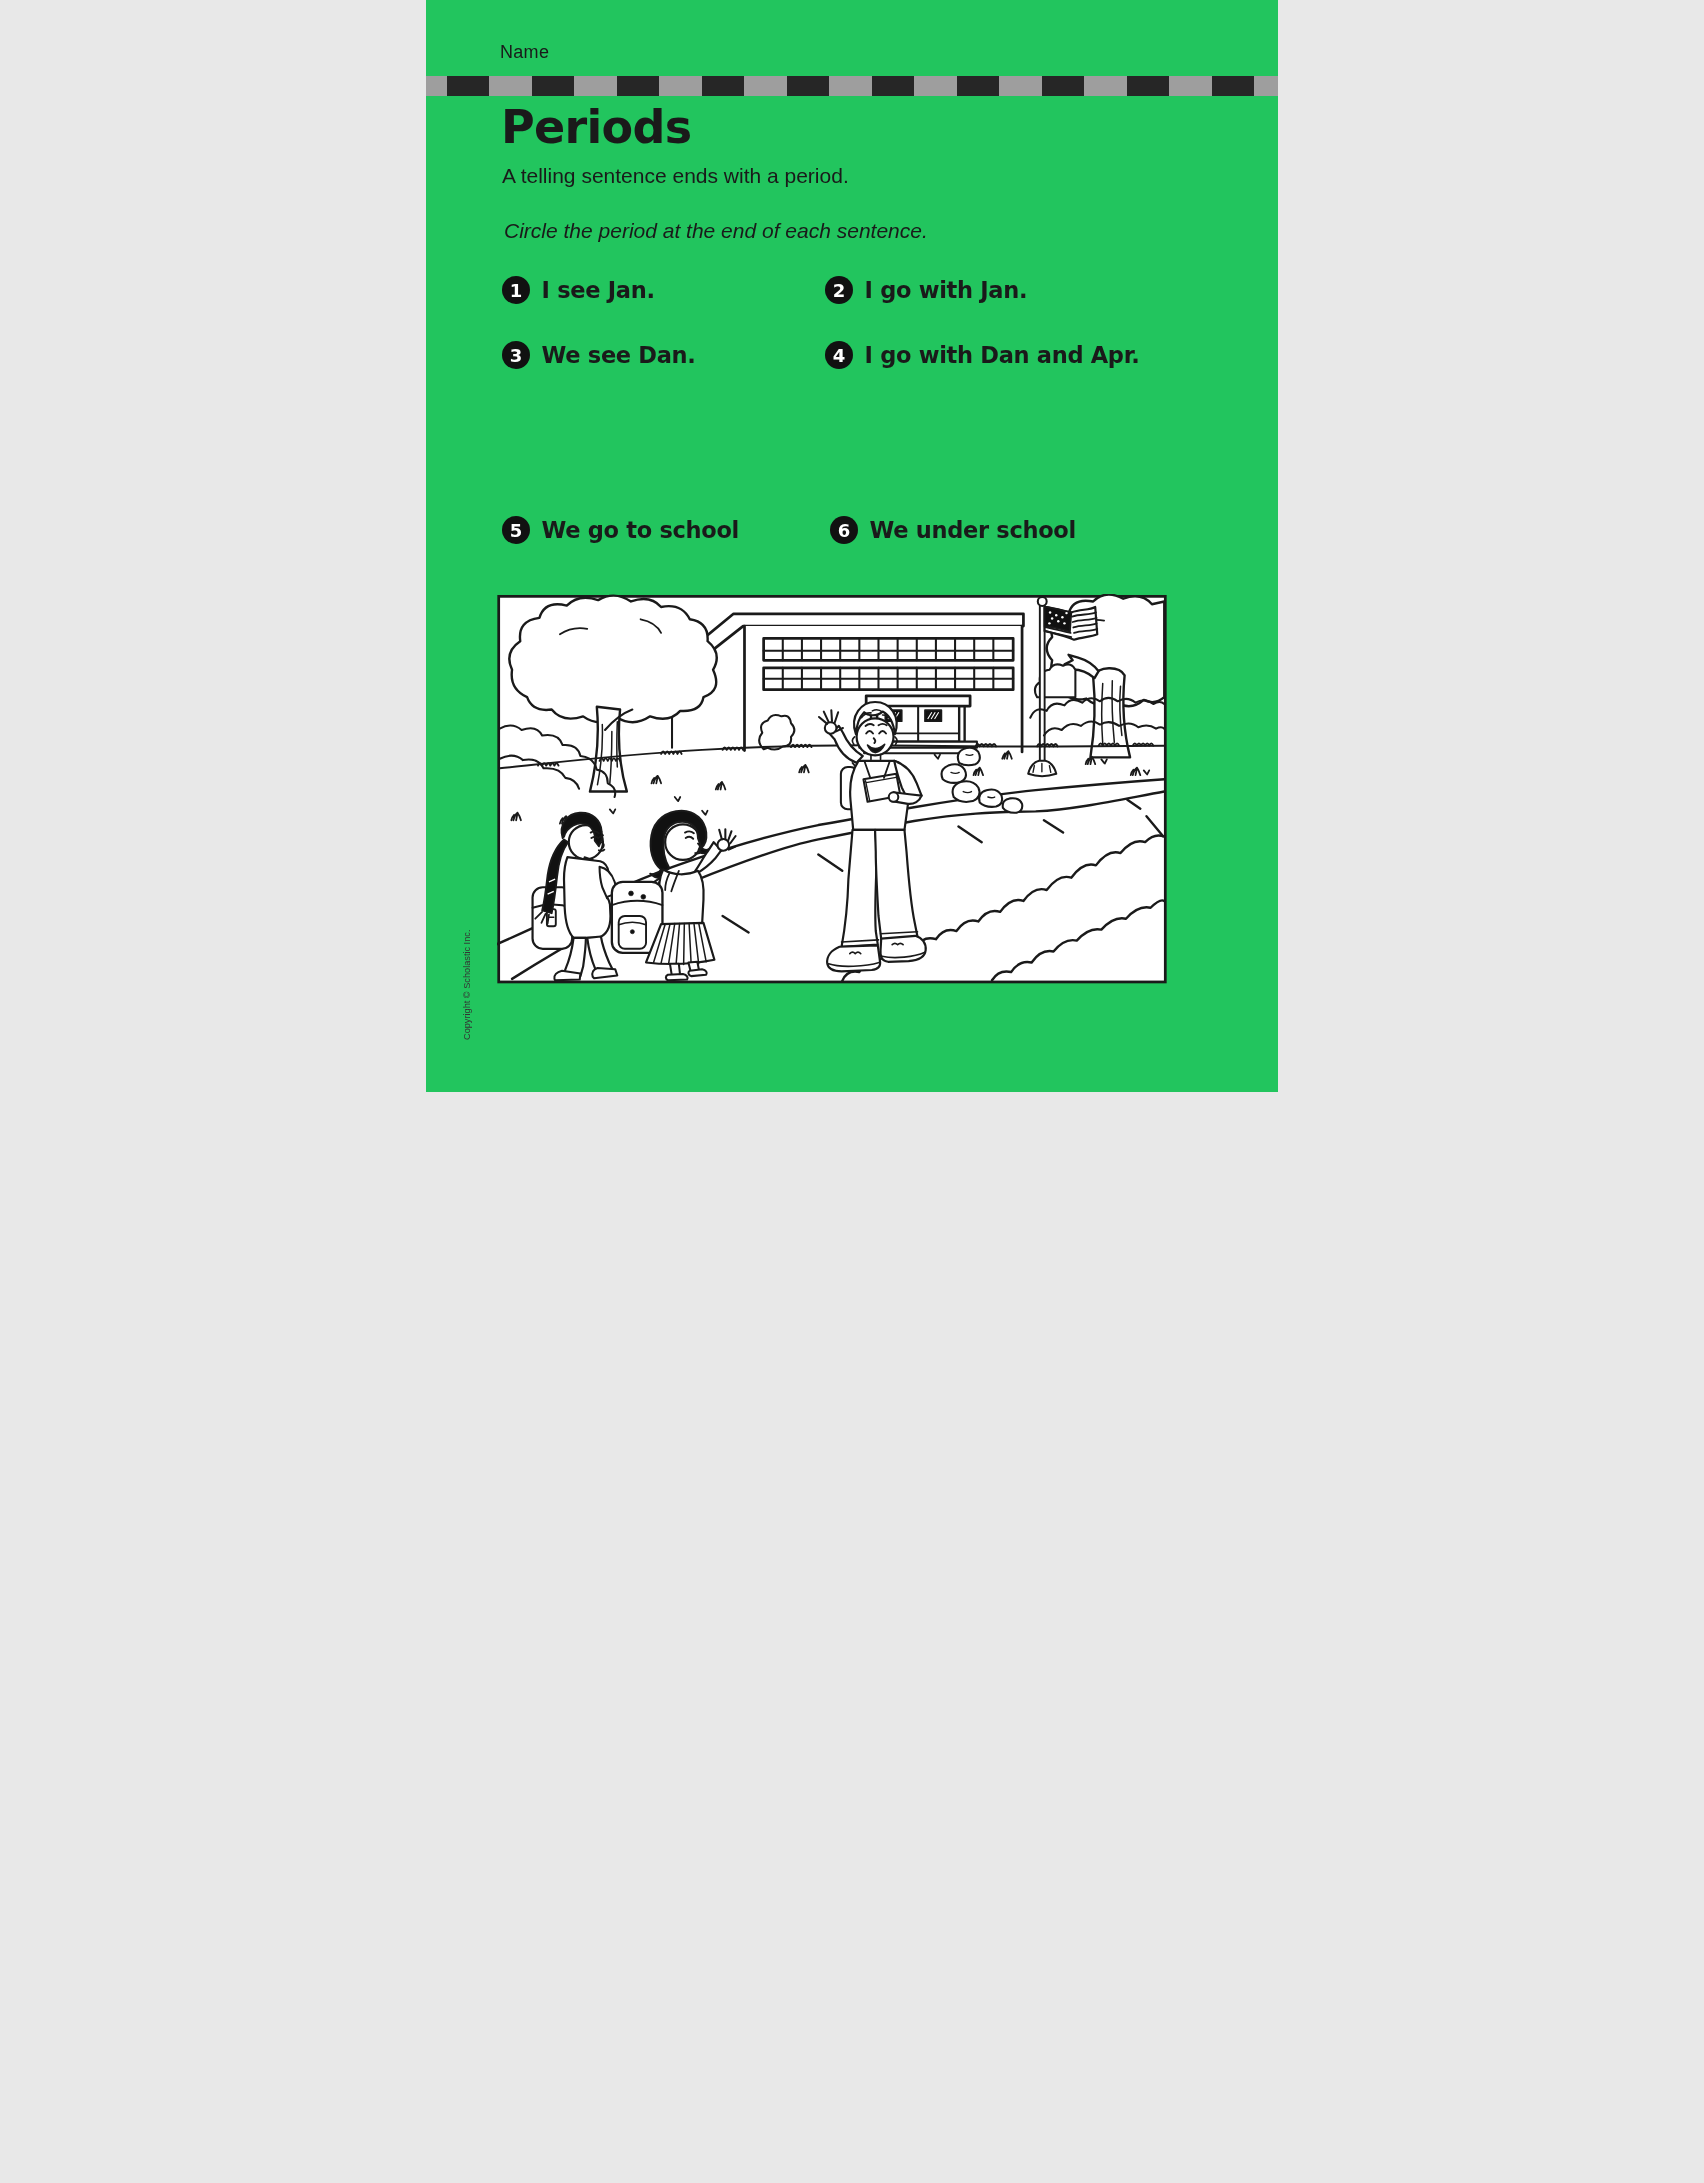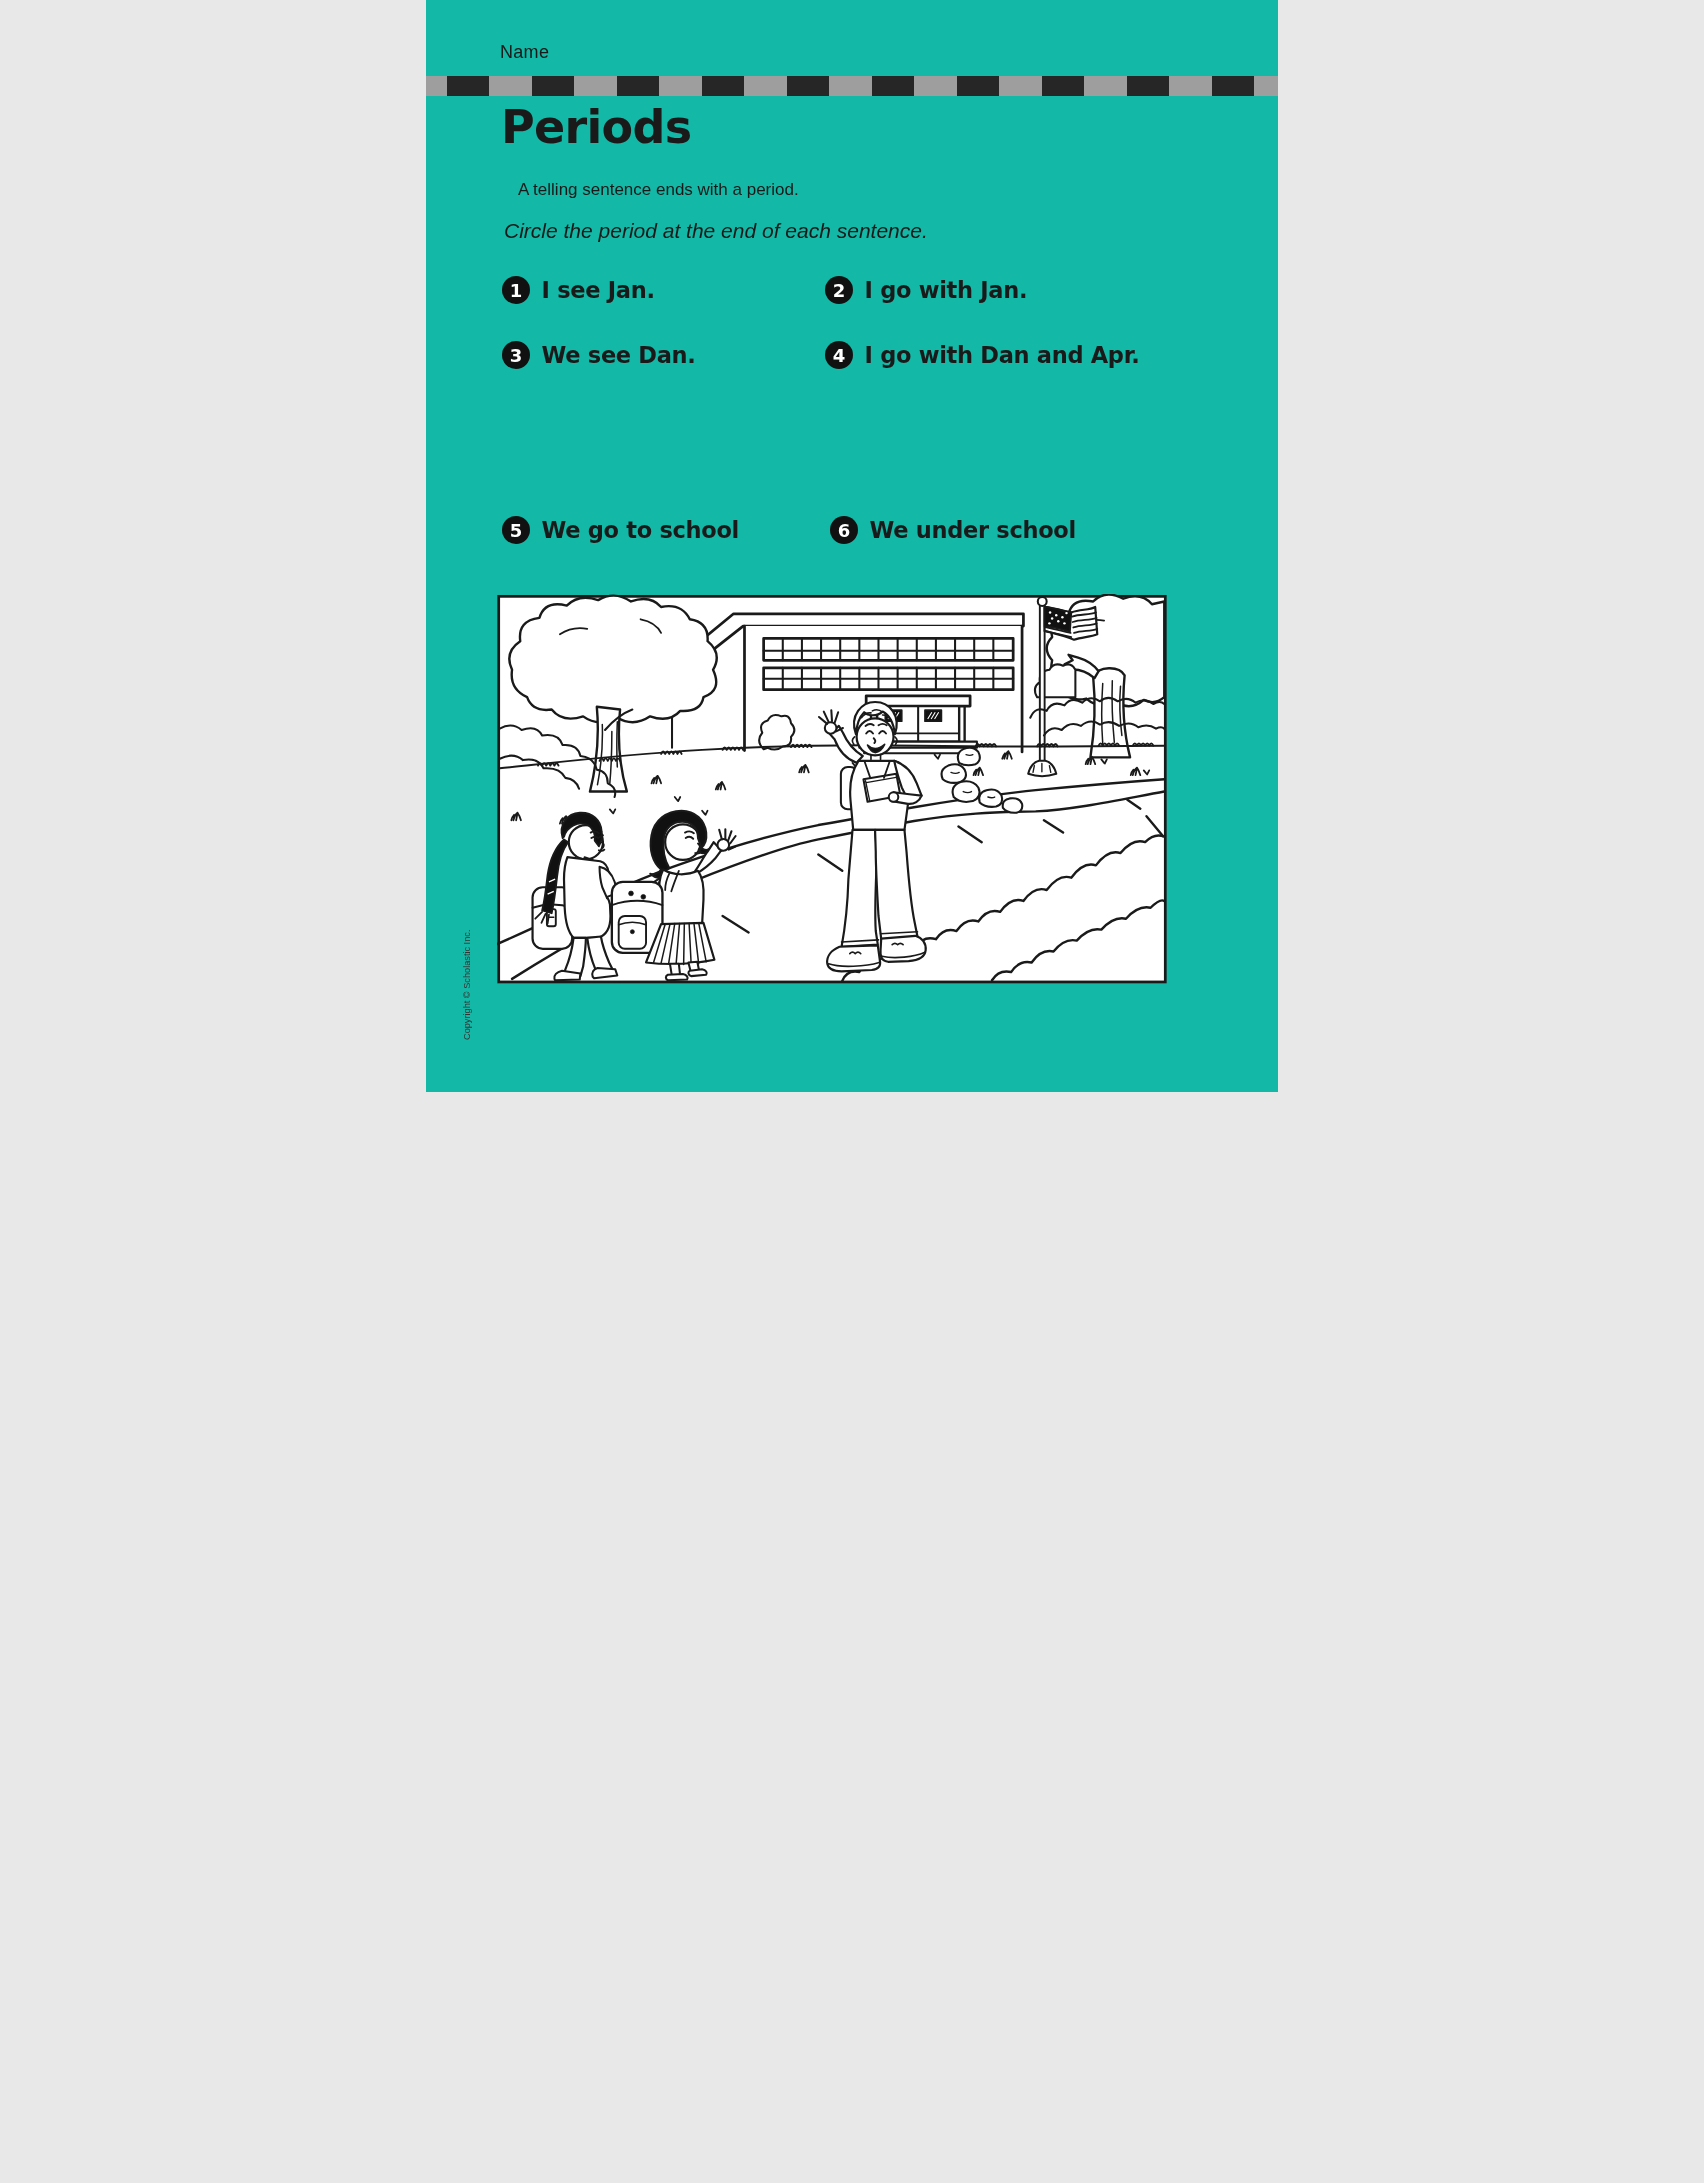--- a/index.html
+++ b/index.html
@@ -1,23 +1,23 @@
 <!DOCTYPE html>
 <html style="font-size:11px"><head>
 <meta charset="utf-8">
 <style>
   html,body{margin:0;padding:0;background:#e8e8e8;}
-  .page{position:relative;width:852px;height:1092px;margin:0 auto;background:#14b8a6;
+  .page{position:relative;width:852px;height:1092px;margin:0 auto;background:#22c55e;
         font-family:"Liberation Sans",sans-serif;color:#1a1a1a;overflow:hidden;}
   .name-label{position:absolute;left:74px;top:42px;font-size:18px;letter-spacing:0.3px;}
   .stripe-bar{position:absolute;left:0;top:76px;width:100%;height:20px;
      background:repeating-linear-gradient(90deg,#9e9e9e 0 21px,#262626 21px 63px,#9e9e9e 63px 85px);}
   h1.title{position:absolute;left:75px;top:100px;margin:0;font-family:"DejaVu Sans",sans-serif;
      font-size:46px;font-weight:bold;letter-spacing:-0.7px;}
-  .rule-text{position:absolute;left:76px;top:164px;margin:16px;font-size:17px;font-weight:400;}
+  .rule-text{position:absolute;left:76px;top:164px;margin:0;font-size:21px;font-weight:400;}
   .instr-1{position:absolute;left:76px;top:217px;margin:2px;font-size:21px;font-style:italic;}
   .instr-2{position:absolute;left:76px;top:418px;margin:0;font-size:21px;line-height:1.66;}
   .instr-2 span{display:block;}
   .item{position:absolute;display:flex;align-items:center;gap:11.6px;}
   .i1{left:76px;top:276px;}  .i2{left:399px;top:276px;}
   .i3{left:76px;top:341px;}  .i4{left:399px;top:341px;}
   .i5{left:76px;top:516px;}  .i6{left:404px;top:516px;}
   .num-circle{width:28px;height:28px;border-radius:50%;background:#111;color:#fff;
      display:flex;align-items:center;justify-content:center;flex:0 0 auto;
      font-family:"DejaVu Sans",sans-serif;font-size:18px;font-weight:bold;}

